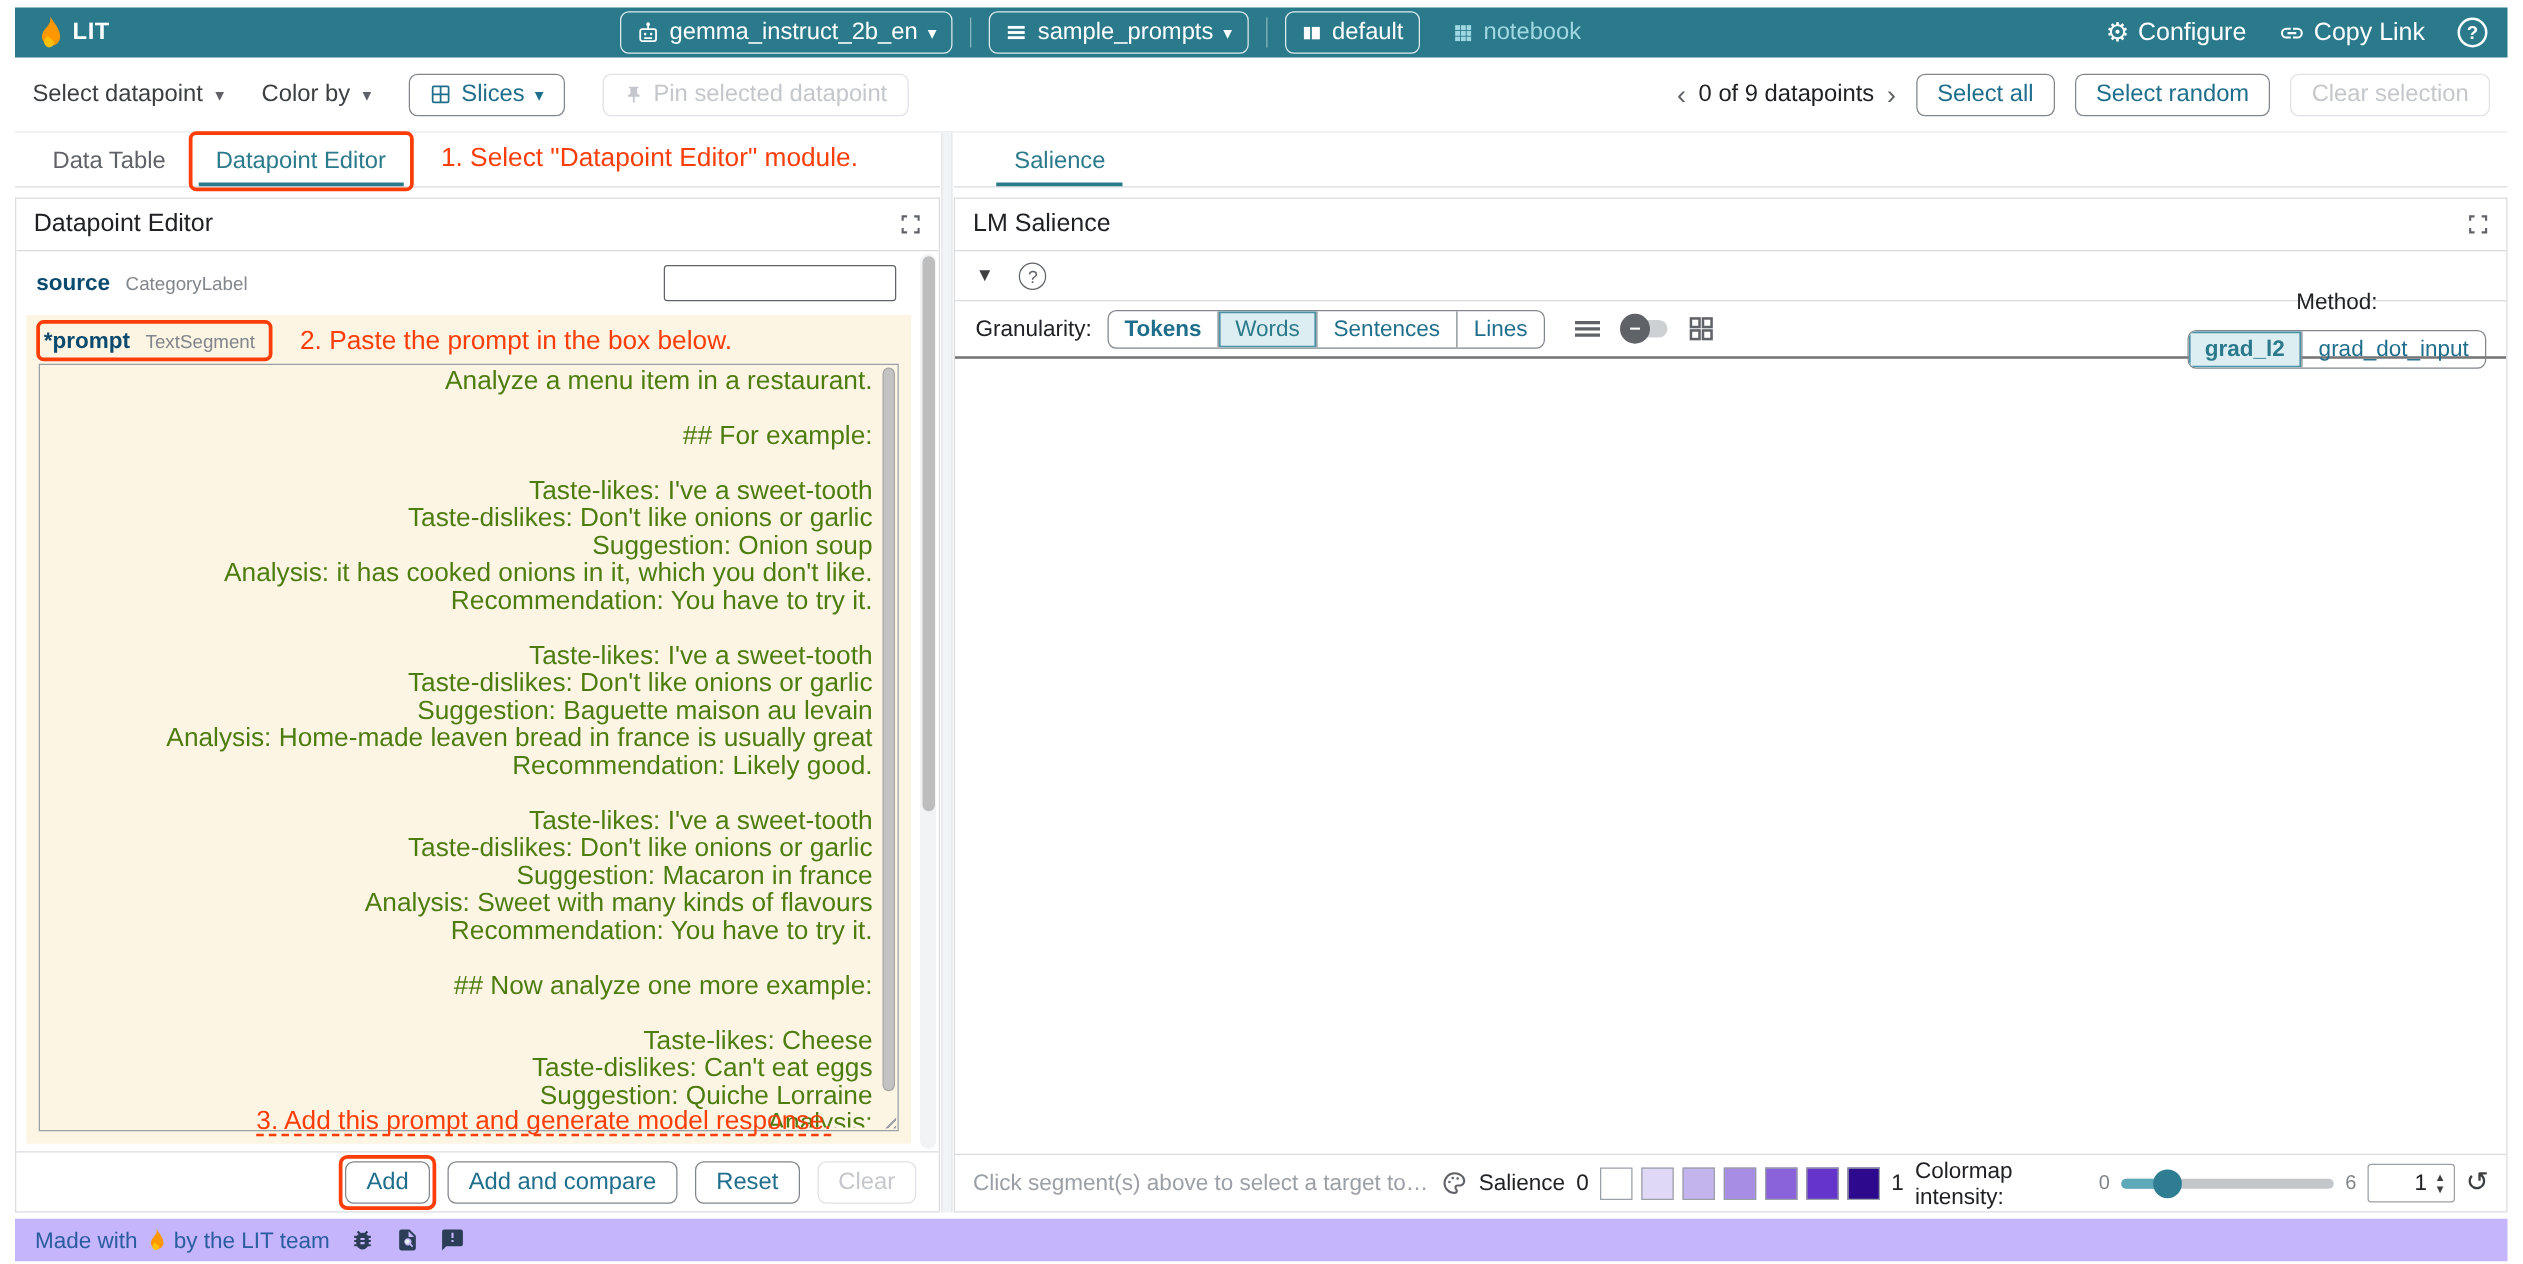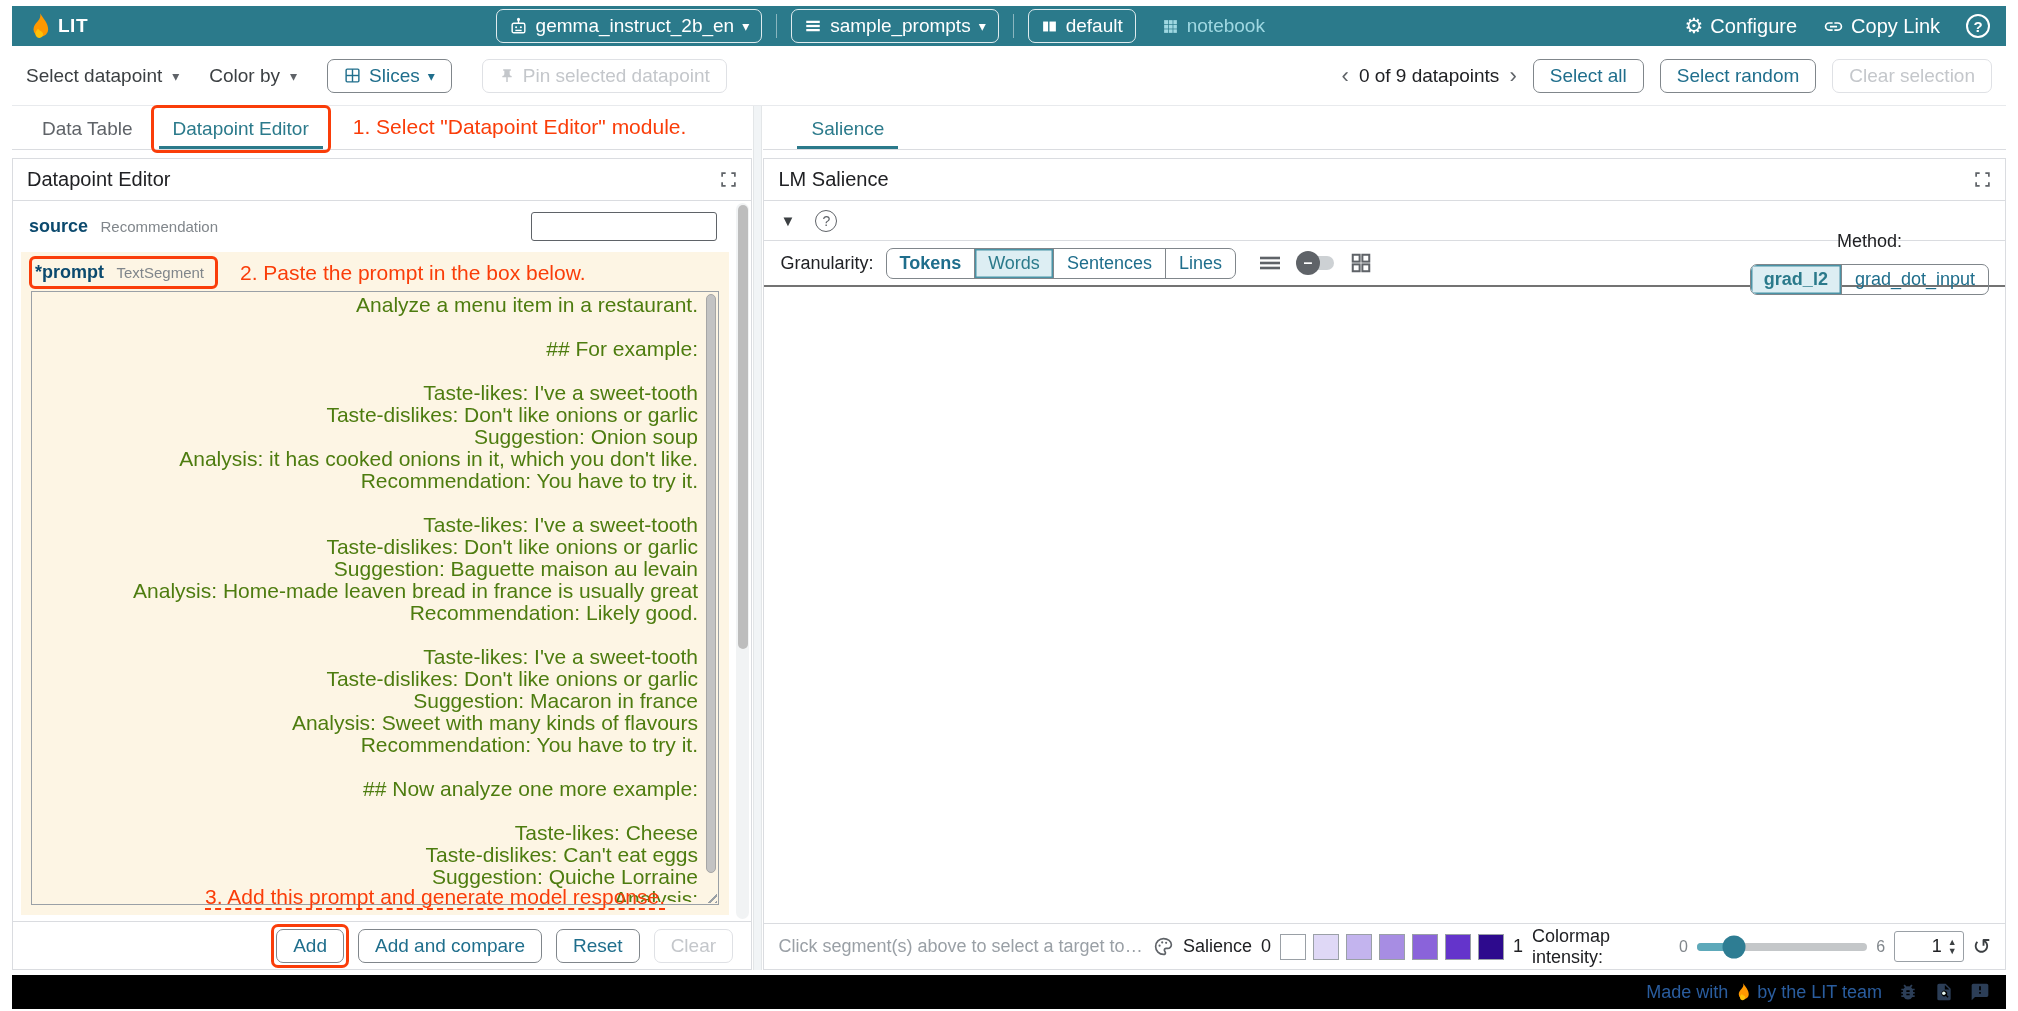--- a/index.html
+++ b/index.html
@@ -110,22 +110,22 @@
   .slider { position:relative; width:190px; height:8px; background:#c4c7c9; border-radius:4px; }
   .slider-fill { position:absolute; left:0; top:0; bottom:0; width:22%; background:#5da9ba; border-radius:4px; }
   .slider-knob { position:absolute; left:22%; top:50%; transform:translate(-50%,-50%); width:23px; height:23px;
     border-radius:50%; background:#2e7d93; }
   .numbox { width:76px; height:31px; border:1px solid #9aa0a6; border-radius:3px; background:#fff;
     display:flex; align-items:center; justify-content:flex-end; gap:6px; padding:0 6px; font-size:18px; }
   .spinner { display:flex; flex-direction:column; font-size:9px; line-height:1; color:#3c4043; }
   .reset-ic { font-size:22px; color:#3c4043; }
 
   
-  .footer { height:34px; margin-top:5px; background:#000000; display:flex; align-items:center;
-    justify-content:flex-end; gap:16px; padding:0 16px; font-size:18px; color:#2a5d9f; flex:0 0 auto; }
+  .footer { height:34px; margin-top:5px; background:#c4b5fd; display:flex; align-items:center;
+    gap:16px; padding:0 16px; font-size:18px; color:#2a5d9f; flex:0 0 auto; }
   .footer-text { display:flex; align-items:center; gap:7px; }
   .f-icons { display:flex; align-items:center; gap:16px; color:#2c3e57; }
   svg { display:block; }
 </style>
 </head>
 <body>
 
 <div class="page">
 
   <header class="topbar">
@@ -272,21 +272,21 @@
                 <path d="M21 16v5h-5"></path>
                 <path d="M8 21H3v-5"></path>
               </svg>
           </span>
         </div>
 
         <div class="dp-body">
           <div class="field-row">
             <div>
               <span class="fname">source</span>
-              <span class="ftype">Recommendation</span>
+              <span class="ftype">CategoryLabel</span>
             </div>
             <input class="src-input" type="text" value="" style="">
           </div>
 
           <div class="prompt-block">
             <div class="prompt-label-row">
               <div class="prompt-label redbox">
                 <span class="fname">*prompt</span>
                 <span class="ftype">TextSegment</span>
               </div>

